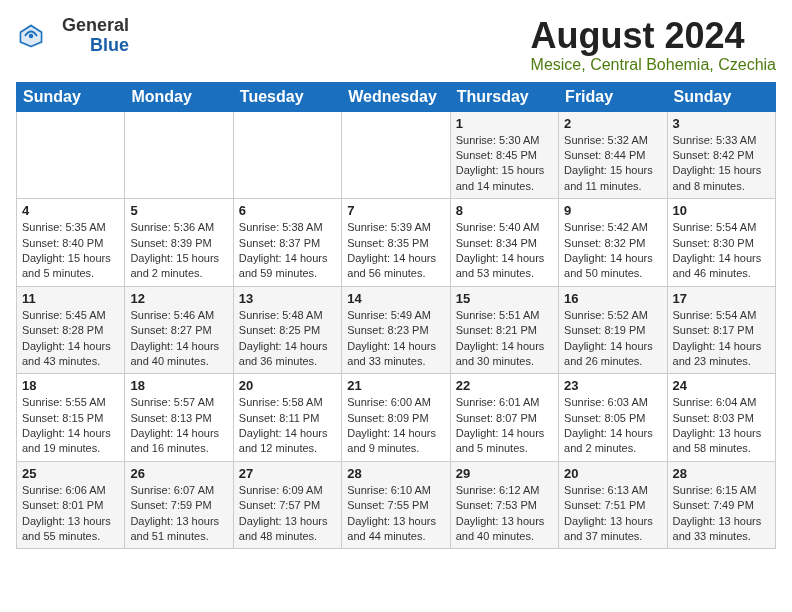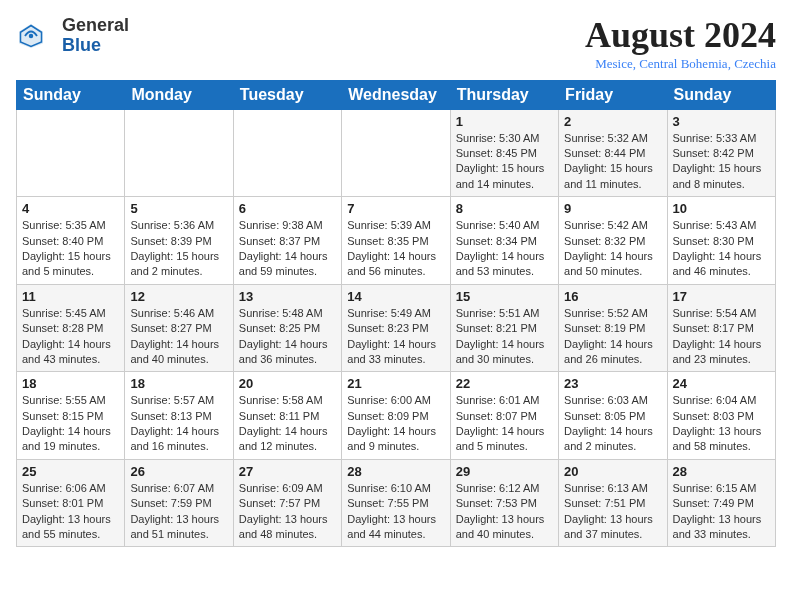--- a/index.html
+++ b/index.html
@@ -20,38 +20,37 @@
       display: flex;
       align-items: center;
       gap: 16px;
     }
     .logo-text {
       font-size: 18px;
       font-weight: bold;
       line-height: 1.1;
     }
     .logo-general { color: #333; }
-    .logo-blue { color: #1a5fa8; }
+    .logo-blue { color: #1a5fa8; text-align: right; }
     .logo-icon {
       width: 30px;
       height: 30px;
     }
     .title-block {
-      text-align: right;
-      font-family: Liberation Serif, serif;
+      text-align: left;
     }
     .month-year {
       font-size: 36px;
       font-weight: bold;
       color: #222;
       line-height: 1.1;
     }
     .location {
-      font-size: 13px;
-      color: #3b82f6;
+      font-size: 16px;
+      color: #4d7c0f;
     }
     table {
       width: 100%;
       border-collapse: collapse;
       font-size: 11px;
     }
     thead tr th {
       background: #1a6fbe;
       color: #fff;
       font-weight: bold;
@@ -159,21 +158,21 @@
         </td>
         <td>
           <span class="day-num">5</span>
           <div class="day-info">Sunrise: 5:36 AM
 Sunset: 8:39 PM
 Daylight: 15 hours
 and 2 minutes.</div>
         </td>
         <td>
           <span class="day-num">6</span>
-          <div class="day-info">Sunrise: 9:38 AM
+          <div class="day-info">Sunrise: 5:38 AM
 Sunset: 8:37 PM
 Daylight: 14 hours
 and 59 minutes.</div>
         </td>
         <td>
           <span class="day-num">7</span>
           <div class="day-info">Sunrise: 5:39 AM
 Sunset: 8:35 PM
 Daylight: 14 hours
 and 56 minutes.</div>
@@ -187,21 +186,21 @@
         </td>
         <td>
           <span class="day-num">9</span>
           <div class="day-info">Sunrise: 5:42 AM
 Sunset: 8:32 PM
 Daylight: 14 hours
 and 50 minutes.</div>
         </td>
         <td>
           <span class="day-num">10</span>
-          <div class="day-info">Sunrise: 5:43 AM
+          <div class="day-info">Sunrise: 5:54 AM
 Sunset: 8:30 PM
 Daylight: 14 hours
 and 46 minutes.</div>
         </td>
       </tr>
       <tr>
         <td>
           <span class="day-num">11</span>
           <div class="day-info">Sunrise: 5:45 AM
 Sunset: 8:28 PM

